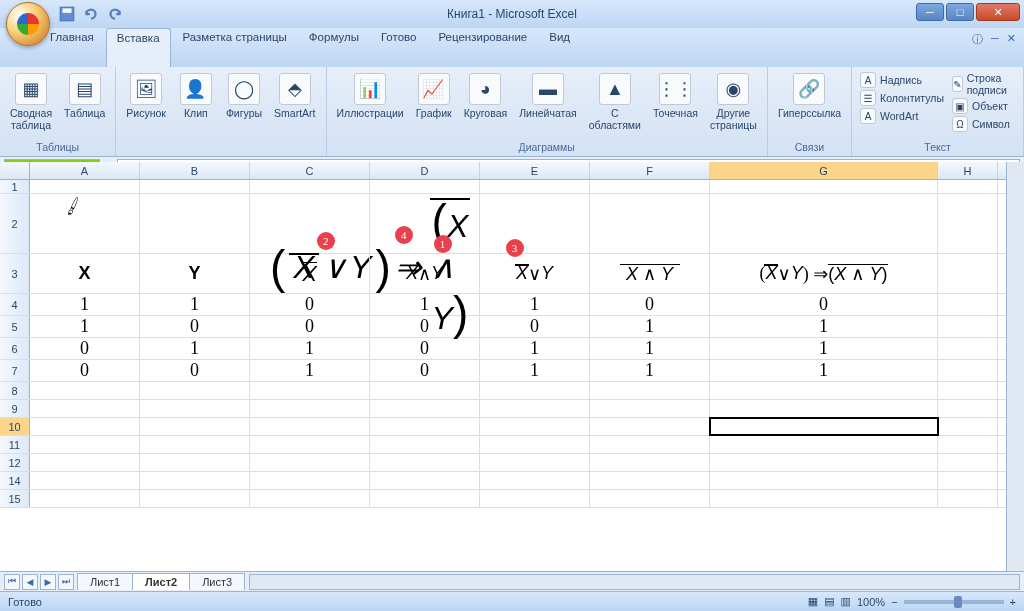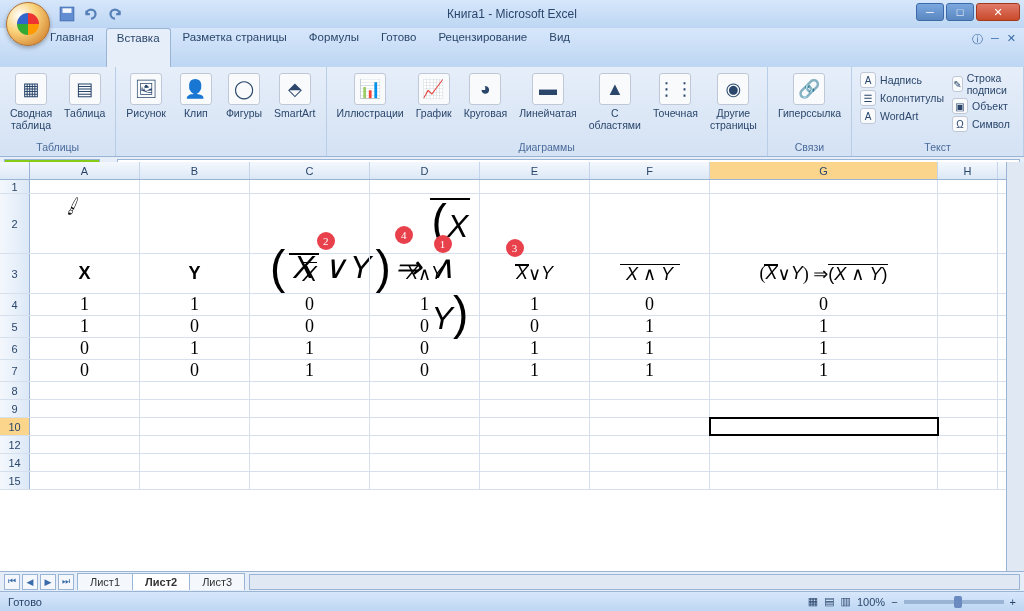--- a/index.html
+++ b/index.html
@@ -387,20 +387,31 @@
         <div class="cell" style="width: 110px;"></div>
         <div class="cell" style="width: 110px;"></div>
         <div class="cell" style="width: 120px;"></div>
         <div class="cell" style="width: 110px;"></div>
         <div class="cell" style="width: 110px;"></div>
         <div class="cell" style="width: 120px;"></div>
         <div class="cell sel" style="width: 228px;"></div>
         <div class="cell" style="width: 60px;"></div>
       </div>
       <div class="row" style="height: 18px;">
+        <div class="rh">11</div>
+        <div class="cell" style="width: 110px;"></div>
+        <div class="cell" style="width: 110px;"></div>
+        <div class="cell" style="width: 120px;"></div>
+        <div class="cell" style="width: 110px;"></div>
+        <div class="cell" style="width: 110px;"></div>
+        <div class="cell" style="width: 120px;"></div>
+        <div class="cell" style="width: 228px;"></div>
+        <div class="cell" style="width: 60px;"></div>
+      </div>
+      <div class="row" style="height: 18px;">
         <div class="rh">12</div>
         <div class="cell" style="width: 110px;"></div>
         <div class="cell" style="width: 110px;"></div>
         <div class="cell" style="width: 120px;"></div>
         <div class="cell" style="width: 110px;"></div>
         <div class="cell" style="width: 110px;"></div>
         <div class="cell" style="width: 120px;"></div>
         <div class="cell" style="width: 228px;"></div>
         <div class="cell" style="width: 60px;"></div>
       </div>

